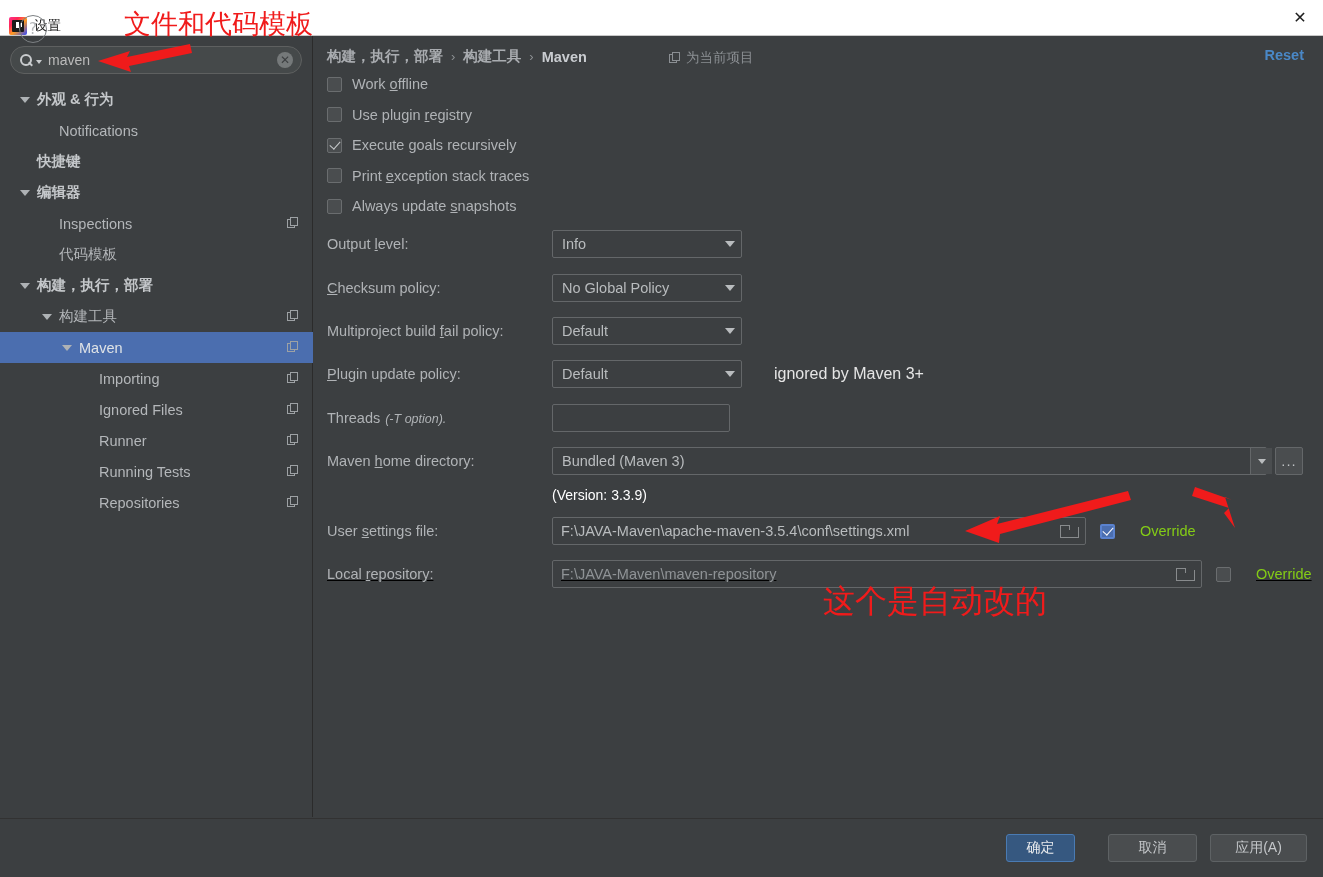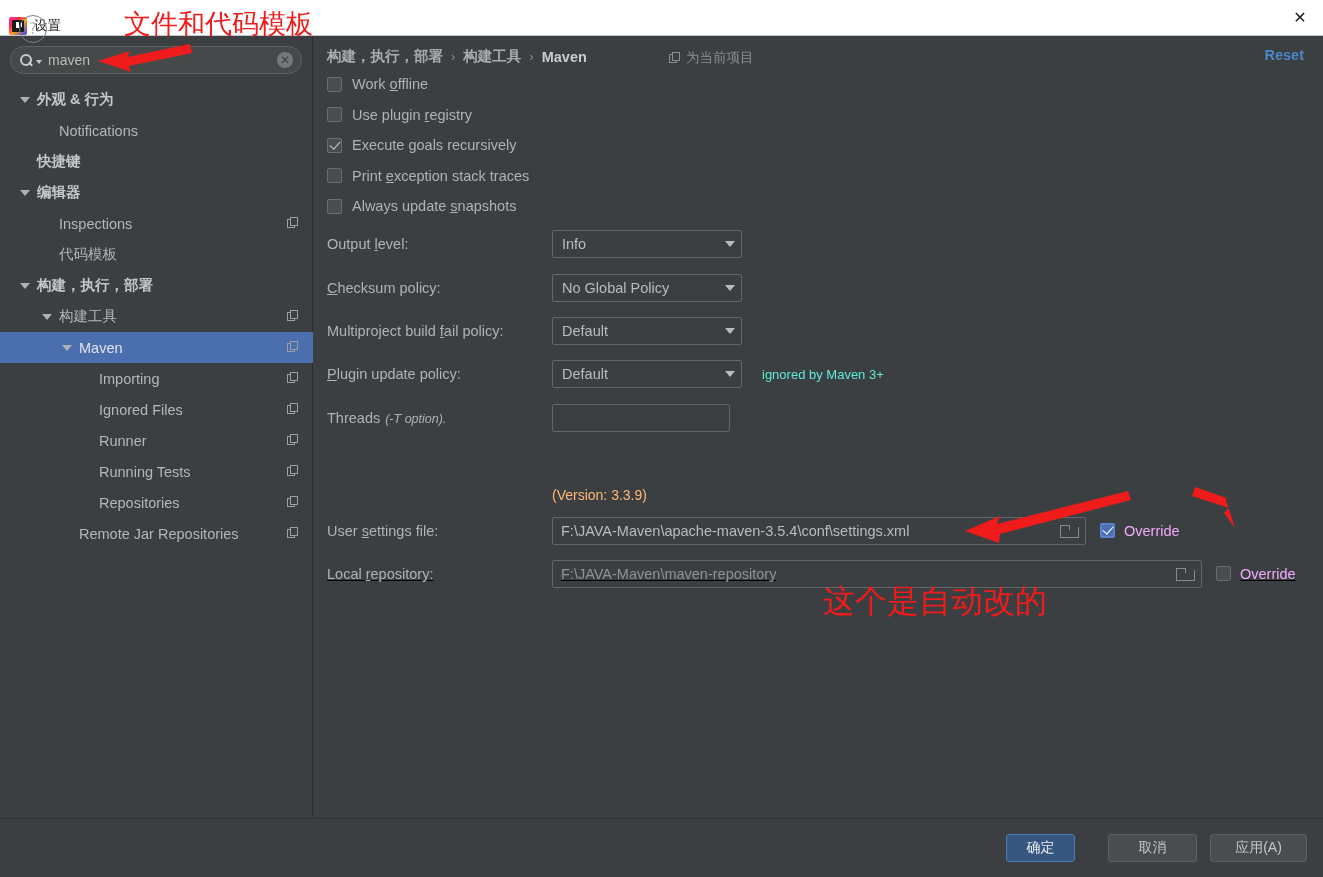--- a/index.html
+++ b/index.html
@@ -171,23 +171,23 @@
   .dncaret {
     width: 0; height: 0; flex: 0 0 auto; margin-left: 8px;
     border-left: 5.5px solid transparent; border-right: 5.5px solid transparent;
     border-top: 6.5px solid #b9bcbe;
   }
   .textfield {
     background: #3c3f41; border: 1px solid #646769; border-radius: 2px;
     height: 28px; display: flex; align-items: center;
     padding: 0 8px; font-size: 14.5px; color: #b9bcbe;
   }
-  .hint { font-size: 13px; color: #5eead4; margin-left: 20px; white-space: nowrap; }
+  .hint { font-size: 16px; color: #e5e5e5; margin-left: 32px; white-space: nowrap; }
   .ital { font-style: italic; font-size: 12.5px; color: #b0b3b6; margin-left: 5px; }
-  .version { position: absolute; font-size: 14px; color: #fdba74; }
+  .version { position: absolute; font-size: 14px; color: #ffffff; }
 
   .dots-btn {
     width: 28px; height: 28px; background: #4a4d4f;
     border: 1px solid #646769; border-radius: 2px;
     display: flex; align-items: center; justify-content: center;
     color: #c0c3c5; font-size: 13px; letter-spacing: 1px;
     font-family: "DejaVu Sans", sans-serif;
   }
   .combo-arrowbtn {
     width: 22px; height: 26px; background: #4a4d4f; border-left: 1px solid #646769;
@@ -199,21 +199,21 @@
   }
   .folder-ic::before {
     content: ""; position: absolute; left: 0; bottom: 0; width: 17px; height: 10px;
     border: 1.4px solid #9b9ea0; border-top: none;
   }
   .folder-ic::after {
     content: ""; position: absolute; left: 0; top: 0; width: 8px; height: 4px;
     border: 1.4px solid #9b9ea0; border-bottom: none;
   }
   .ovr {
-    display: flex; align-items: flex-start; font-size: 14.5px; color: #f0abfc;
+    display: flex; align-items: flex-end; font-size: 14.5px; color: #84cc16; gap: 16px;
   }
   .ovr .cbox { margin-right: 9px; }
   .cbox.blue {
     background: #4b6eaf; border: 2px solid #5a82cf;
   }
   .cbox.blue::after { border-color: #ffffff; left: 3px; top: -1px; }
 
   
   .footer {
     position: absolute; left: 0; top: 818px; width: 1323px; height: 59px;
@@ -342,28 +342,20 @@
           </span>
         </div>
         <div class="tree-row">
           <span class="arrow hidden" style="margin-left: 82px;"></span>
           <span class="tree-label">Repositories</span>
           <span class="copy-ic">
             <i class="a"></i>
             <i class="b"></i>
           </span>
         </div>
-        <div class="tree-row">
-          <span class="arrow hidden" style="margin-left: 62px;"></span>
-          <span class="tree-label">Remote Jar Repositories</span>
-          <span class="copy-ic">
-            <i class="a"></i>
-            <i class="b"></i>
-          </span>
-        </div>
       </div>
   </div>
 
   <div class="main">
 
     <div class="crumbs">
       <span>构建，执行，部署</span>
       <span class="crumb-sep">›</span>
       <span>构建工具</span>
       <span class="crumb-sep">›</span>
@@ -444,20 +436,32 @@
       <span class="hint">ignored by Maven 3+</span>
     </div>
 
     <div class="frow" style="top:368px;">
       <span class="flabel" style="width:225px;">
         <span>Threads</span><span class="ital">(-T option).</span>
       </span>
       <span class="textfield" style="width:178px;"></span>
     </div>
 
+    <div class="frow" style="top:411px;">
+      <span class="flabel" style="width:225px;">
+        <span>Maven </span><span class="mn">h</span><span>ome directory:</span>
+      </span>
+      <span class="combo" style="width:715px;padding-right:0;">
+        <span class="val">Bundled (Maven 3)</span>
+        <span class="combo-arrowbtn">
+          <span class="dncaret" style="margin-left:0;border-left-width:4.5px;border-right-width:4.5px;border-top-width:5.5px;"></span>
+        </span>
+      </span>
+      <span class="dots-btn" style="margin-left:8px;">...</span>
+    </div>
 
     <div class="version" style="left:238px;top:451px;">(Version: 3.3.9)</div>
 
     <div class="frow" style="top:481px;">
       <span class="flabel" style="width:225px;">
         <span>User </span><span class="mn">s</span><span>ettings file:</span>
       </span>
       <span class="textfield" style="width:534px;justify-content:space-between;">
         <span>F:\JAVA-Maven\apache-maven-3.5.4\conf\settings.xml</span>
         <span class="folder-ic"></span>

